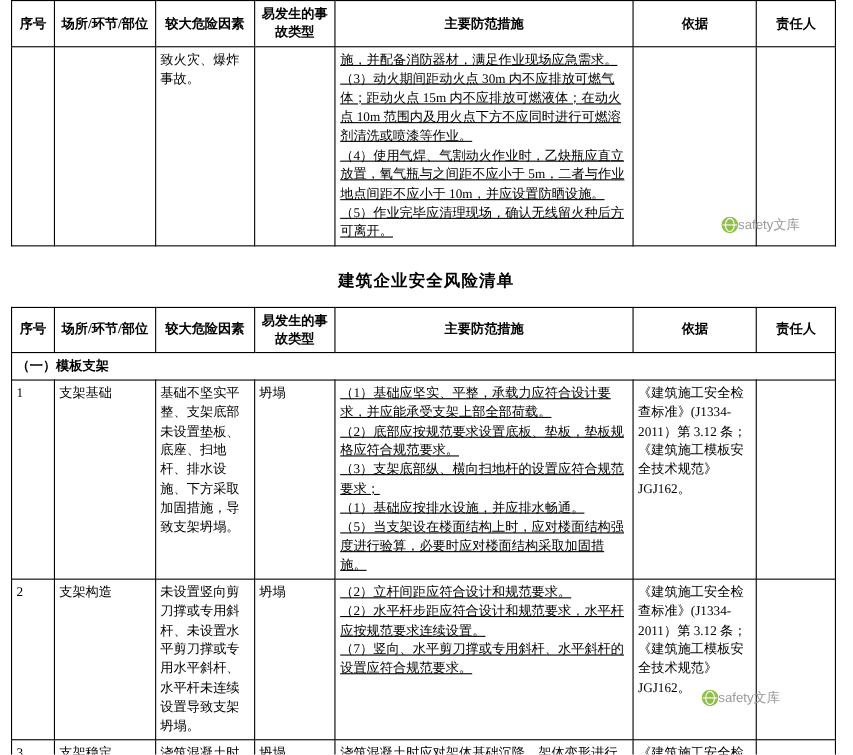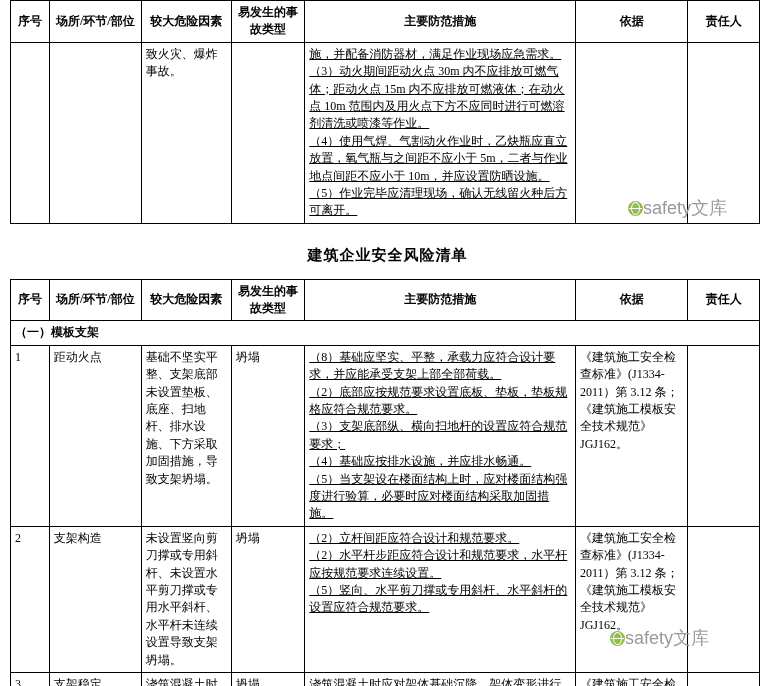--- a/index.html
+++ b/index.html
@@ -68,21 +68,21 @@
     font-size: 12px;
   }
 
   
   .wm {
     position: absolute;
     display: flex;
     align-items: center;
     gap: 0;
     color: #9a9a9a;
-    font-size: 18px;
+    font-size: 12px;
     font-family: "Liberation Sans", sans-serif;
     white-space: nowrap;
   }
   .wm .globe {
     width: 15px;
     height: 15px;
     border-radius: 50%;
     background: #8fbf4a;
     position: relative;
     display: inline-block;
@@ -177,43 +177,43 @@
         <th>责任人</th>
       </tr>
     </thead>
     <tbody>
       <tr class="section-row">
         <td colspan="7">（一）模板支架</td>
       </tr>
 
       <tr>
         <td class="mid">1</td>
-        <td class="mid">距动火点</td>
+        <td class="mid">支架基础</td>
         <td class="mid">基础不坚实平整、支架底部未设置垫板、底座、扫地杆、排水设施、下方采取加固措施，导致支架坍塌。</td>
         <td class="mid">坍塌</td>
         <td class="meas-block">
-          <div>（8）基础应坚实、平整，承载力应符合设计要求，并应能承受支架上部全部荷载。</div>
+          <div>（1）基础应坚实、平整，承载力应符合设计要求，并应能承受支架上部全部荷载。</div>
           <div>（2）底部应按规范要求设置底板、垫板，垫板规格应符合规范要求。</div>
           <div>（3）支架底部纵、横向扫地杆的设置应符合规范要求；</div>
-          <div>（4）基础应按排水设施，并应排水畅通。</div>
+          <div>（1）基础应按排水设施，并应排水畅通。</div>
           <div>（5）当支架设在楼面结构上时，应对楼面结构强度进行验算，必要时应对楼面结构采取加固措施。</div>
         </td>
         <td>《建筑施工安全检查标准》(J1334-2011）第 3.12 条；《建筑施工模板安全技术规范》JGJ162。</td>
         <td></td>
       </tr>
 
       <tr>
         <td class="mid">2</td>
         <td class="mid">支架构造</td>
         <td class="mid">未设置竖向剪刀撑或专用斜杆、未设置水平剪刀撑或专用水平斜杆、水平杆未连续设置导致支架坍塌。</td>
         <td class="mid">坍塌</td>
         <td class="meas-block">
           <div>（2）立杆间距应符合设计和规范要求。</div>
           <div>（2）水平杆步距应符合设计和规范要求，水平杆应按规范要求连续设置。</div>
-          <div>（5）竖向、水平剪刀撑或专用斜杆、水平斜杆的设置应符合规范要求。</div>
+          <div>（7）竖向、水平剪刀撑或专用斜杆、水平斜杆的设置应符合规范要求。</div>
         </td>
         <td>《建筑施工安全检查标准》(J1334-2011）第 3.12 条；《建筑施工模板安全技术规范》JGJ162。</td>
         <td></td>
       </tr>
 
       <tr>
         <td class="mid">3</td>
         <td class="mid">支架稳定</td>
         <td class="mid">浇筑混凝土时未对支架的基础沉降、架体</td>
         <td class="mid">坍塌</td>

